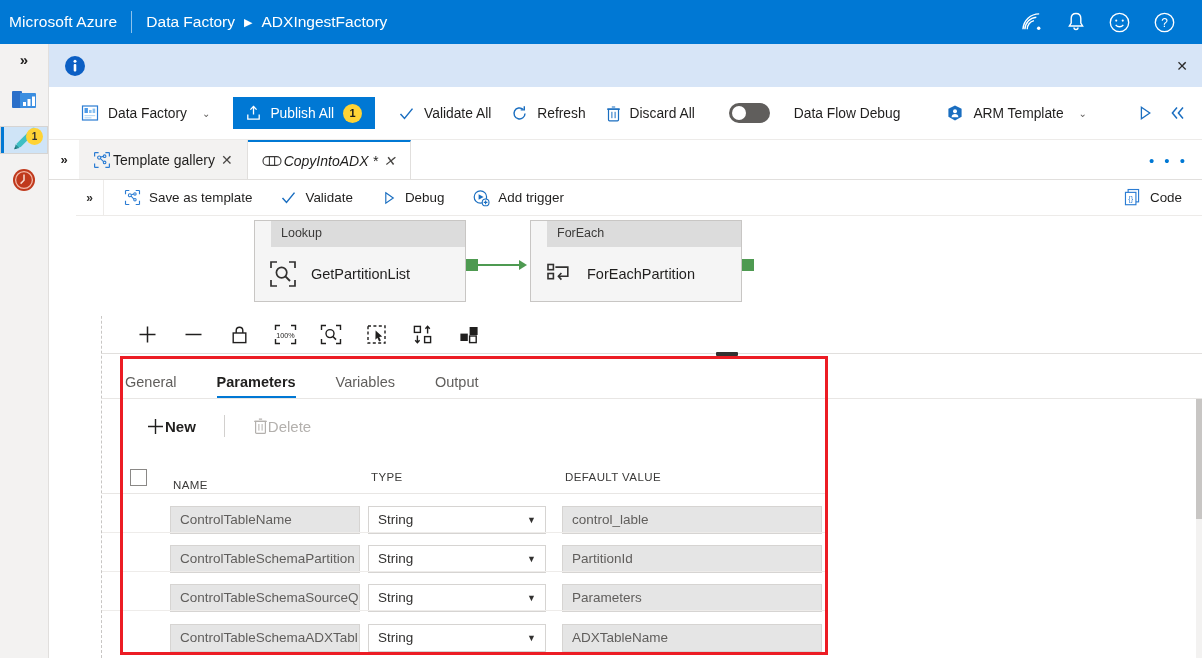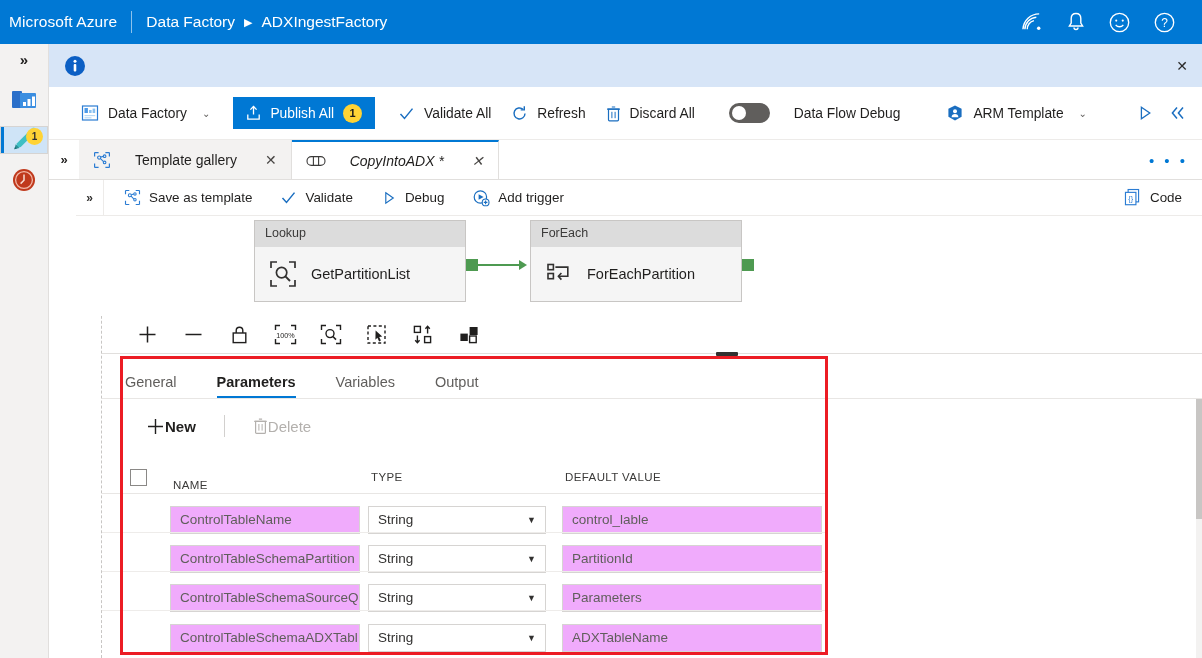--- a/index.html
+++ b/index.html
@@ -78,21 +78,21 @@
   .toggle::after { content:""; position:absolute; left:3px; top:3px; width:14px; height:14px; border-radius:50%; background:#fff; }
   .tb-right { position:absolute; right:8px; display:flex; align-items:center; gap:14px; }
 
   
   .tabstrip {
     position:absolute; left:49px; top:140px; width:1153px; height:40px;
     background:#fff; border-bottom:1px solid #e1dfdd; display:flex; align-items:stretch;
   }
   .tabstrip .chev2 { width:30px; display:flex; align-items:center; justify-content:center; font-weight:bold; font-size:13px; color:#201f1e;}
   .tab {
-    display:flex; align-items:center; gap:24px; padding:0 14px; font-size:14px;
+    display:flex; align-items:center; gap:2px; padding:0 14px; font-size:14px;
     background:#f3f2f1; border-right:1px solid #e1dfdd; color:#201f1e; white-space:nowrap;
   }
   .tab.active { background:#fff; border-top:2.5px solid #0078d4; font-style:italic; }
   .tab .x { color:#484644; font-size:14px; margin-left:4px; }
   .tabstrip .dots { position:absolute; right:14px; top:0; height:40px; display:flex; align-items:center; color:#0078d4; letter-spacing:3px; font-size:15px; }
 
   
   .pipe-toolbar {
     position:absolute; left:76px; top:180px; width:1126px; height:36px;
     background:#fff; border-bottom:1px solid #edebe9; display:flex; align-items:center;
@@ -104,21 +104,21 @@
   
   .canvas {
     position:absolute; left:76px; top:216px; width:1126px; height:100px;
     background:#fff;
   }
   .left-gutter {
     position:absolute; left:76px; top:216px; width:26px; height:442px;
     border-right:1px dashed #c8c6c4; background:#fff;
   }
   .node { position:absolute; width:212px; border:1px solid #c8c6c4; background:#f5f5f5; }
-  .node-hd { height:26px; background:#dcdcdc; font-size:12.5px; color:#3b3a39; padding:5px 0 12px 10px; }
+  .node-hd { height:26px; background:#dcdcdc; font-size:12.5px; color:#3b3a39; padding:5px 0 12px 10px;margin-left:16px; }
   .node-bd { height:54px; display:flex; align-items:center; gap:14px; padding-left:14px; font-size:14.5px; color:#201f1e; background:#f5f5f5;}
   .port { position:absolute; width:12px; height:12px; background:#4e9a51; }
   .conn { position:absolute; height:2px; background:#4e9a51; }
   .conn-head {
     position:absolute; width:0; height:0; border-top:5px solid transparent; border-bottom:5px solid transparent;
     border-left:8px solid #4e9a51;
   }
 
   
   .canvas-tools {
@@ -155,21 +155,21 @@
   }
   .tbl-rule { position:absolute; left:102px; top:493px; width:726px; height:1px; background:#e8e6e4;}
   .chkbox { width:17px; height:17px; border:1px solid #8a8886; background:#fff; }
 
   .row { position:absolute; left:130px; width:698px; height:39px; display:flex; align-items:center; }
   .row-rule { position:absolute; left:102px; width:726px; height:1px; background:#eeecea; }
   .cell-name { position:absolute; left:40px; width:190px; }
   .cell-type { position:absolute; left:238px; width:178px; }
   .cell-def  { position:absolute; left:432px; width:260px; }
   .inp {
-    height:28px; border:1px solid #d6d4d2; background:#f0abfc; font-size:13.5px; color:#605e5c;
+    height:28px; border:1px solid #d6d4d2; background:#e5e5e5; font-size:13.5px; color:#605e5c;
     display:flex; align-items:center; padding:0 9px; overflow:hidden; white-space:nowrap;
   }
   .sel {
     height:28px; border:1px solid #d6d4d2; background:#fff; font-size:13.5px; color:#323130;
     display:flex; align-items:center; justify-content:space-between; padding:0 9px;
   }
   .caret { font-size:9px; color:#323130; }
   .scroll-v { position:absolute; right:0; top:399px; width:6px; height:259px; background:#f3f2f1; }
   .scroll-thumb { position:absolute; right:0; top:399px; width:6px; height:120px; background:#c8c6c4; }
 </style>

